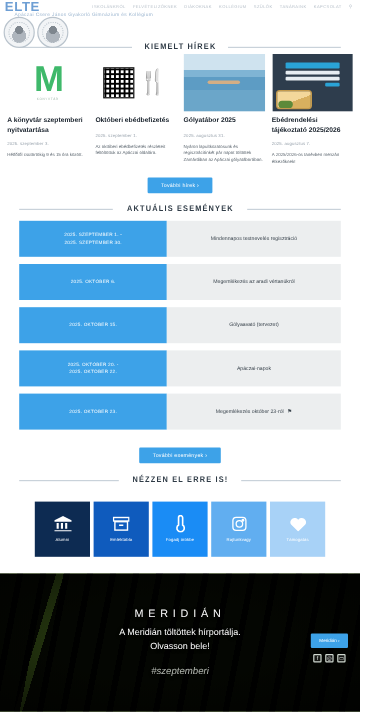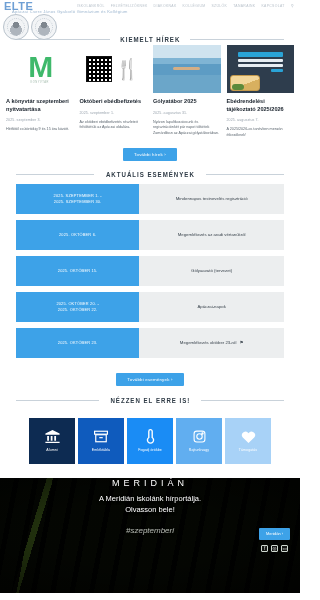--- a/index.html
+++ b/index.html
@@ -283,21 +283,21 @@
     opacity: .95;
   }
   .hero-vignette {
     position: absolute; inset: 0;
     background: radial-gradient(ellipse at 46% 48%, rgba(0,0,0,.62) 0 42%, rgba(0,0,0,.86) 100%);
   }
   .hero-inner {
     position: relative;
     height: 100%;
     display: flex; flex-direction: column;
-    align-items: center; justify-content: flex-start;
+    align-items: center; justify-content: center;
     gap: 5px;
     color: #ffffff;
     padding-bottom: 0;
   }
   .hero-title {
     font-size: 9px; letter-spacing: 4px; font-weight: 400;
     text-shadow: 0 1px 3px rgba(0,0,0,.8);
   }
   .hero-sub {
     font-size: 7.5px; line-height: 1.5; text-align: center;
@@ -509,21 +509,21 @@
     </span>
     <span class="lbl">Támogatás</span>
   </div>
 </div>
 
 <div class="hero">
   <div class="hero-bg"></div>
   <div class="hero-vignette"></div>
   <div class="hero-inner">
     <div class="hero-title">MERIDIÁN</div>
-    <div class="hero-sub" style="white-space:pre-line">A Meridián iskolánk hírportálja.
+    <div class="hero-sub" style="white-space:pre-line">A Meridián töltöttek hírportálja.
 Olvasson bele!</div>
     <div class="hero-tag">#szeptemberi</div>
   </div>
   <div class="hero-aside">
     <button class="hero-btn">Meridián ›</button>
     <div class="socials">
       <span class="soc">f</span>
       <span class="soc">◎</span>
       <span class="soc">▭</span>
     </div>

